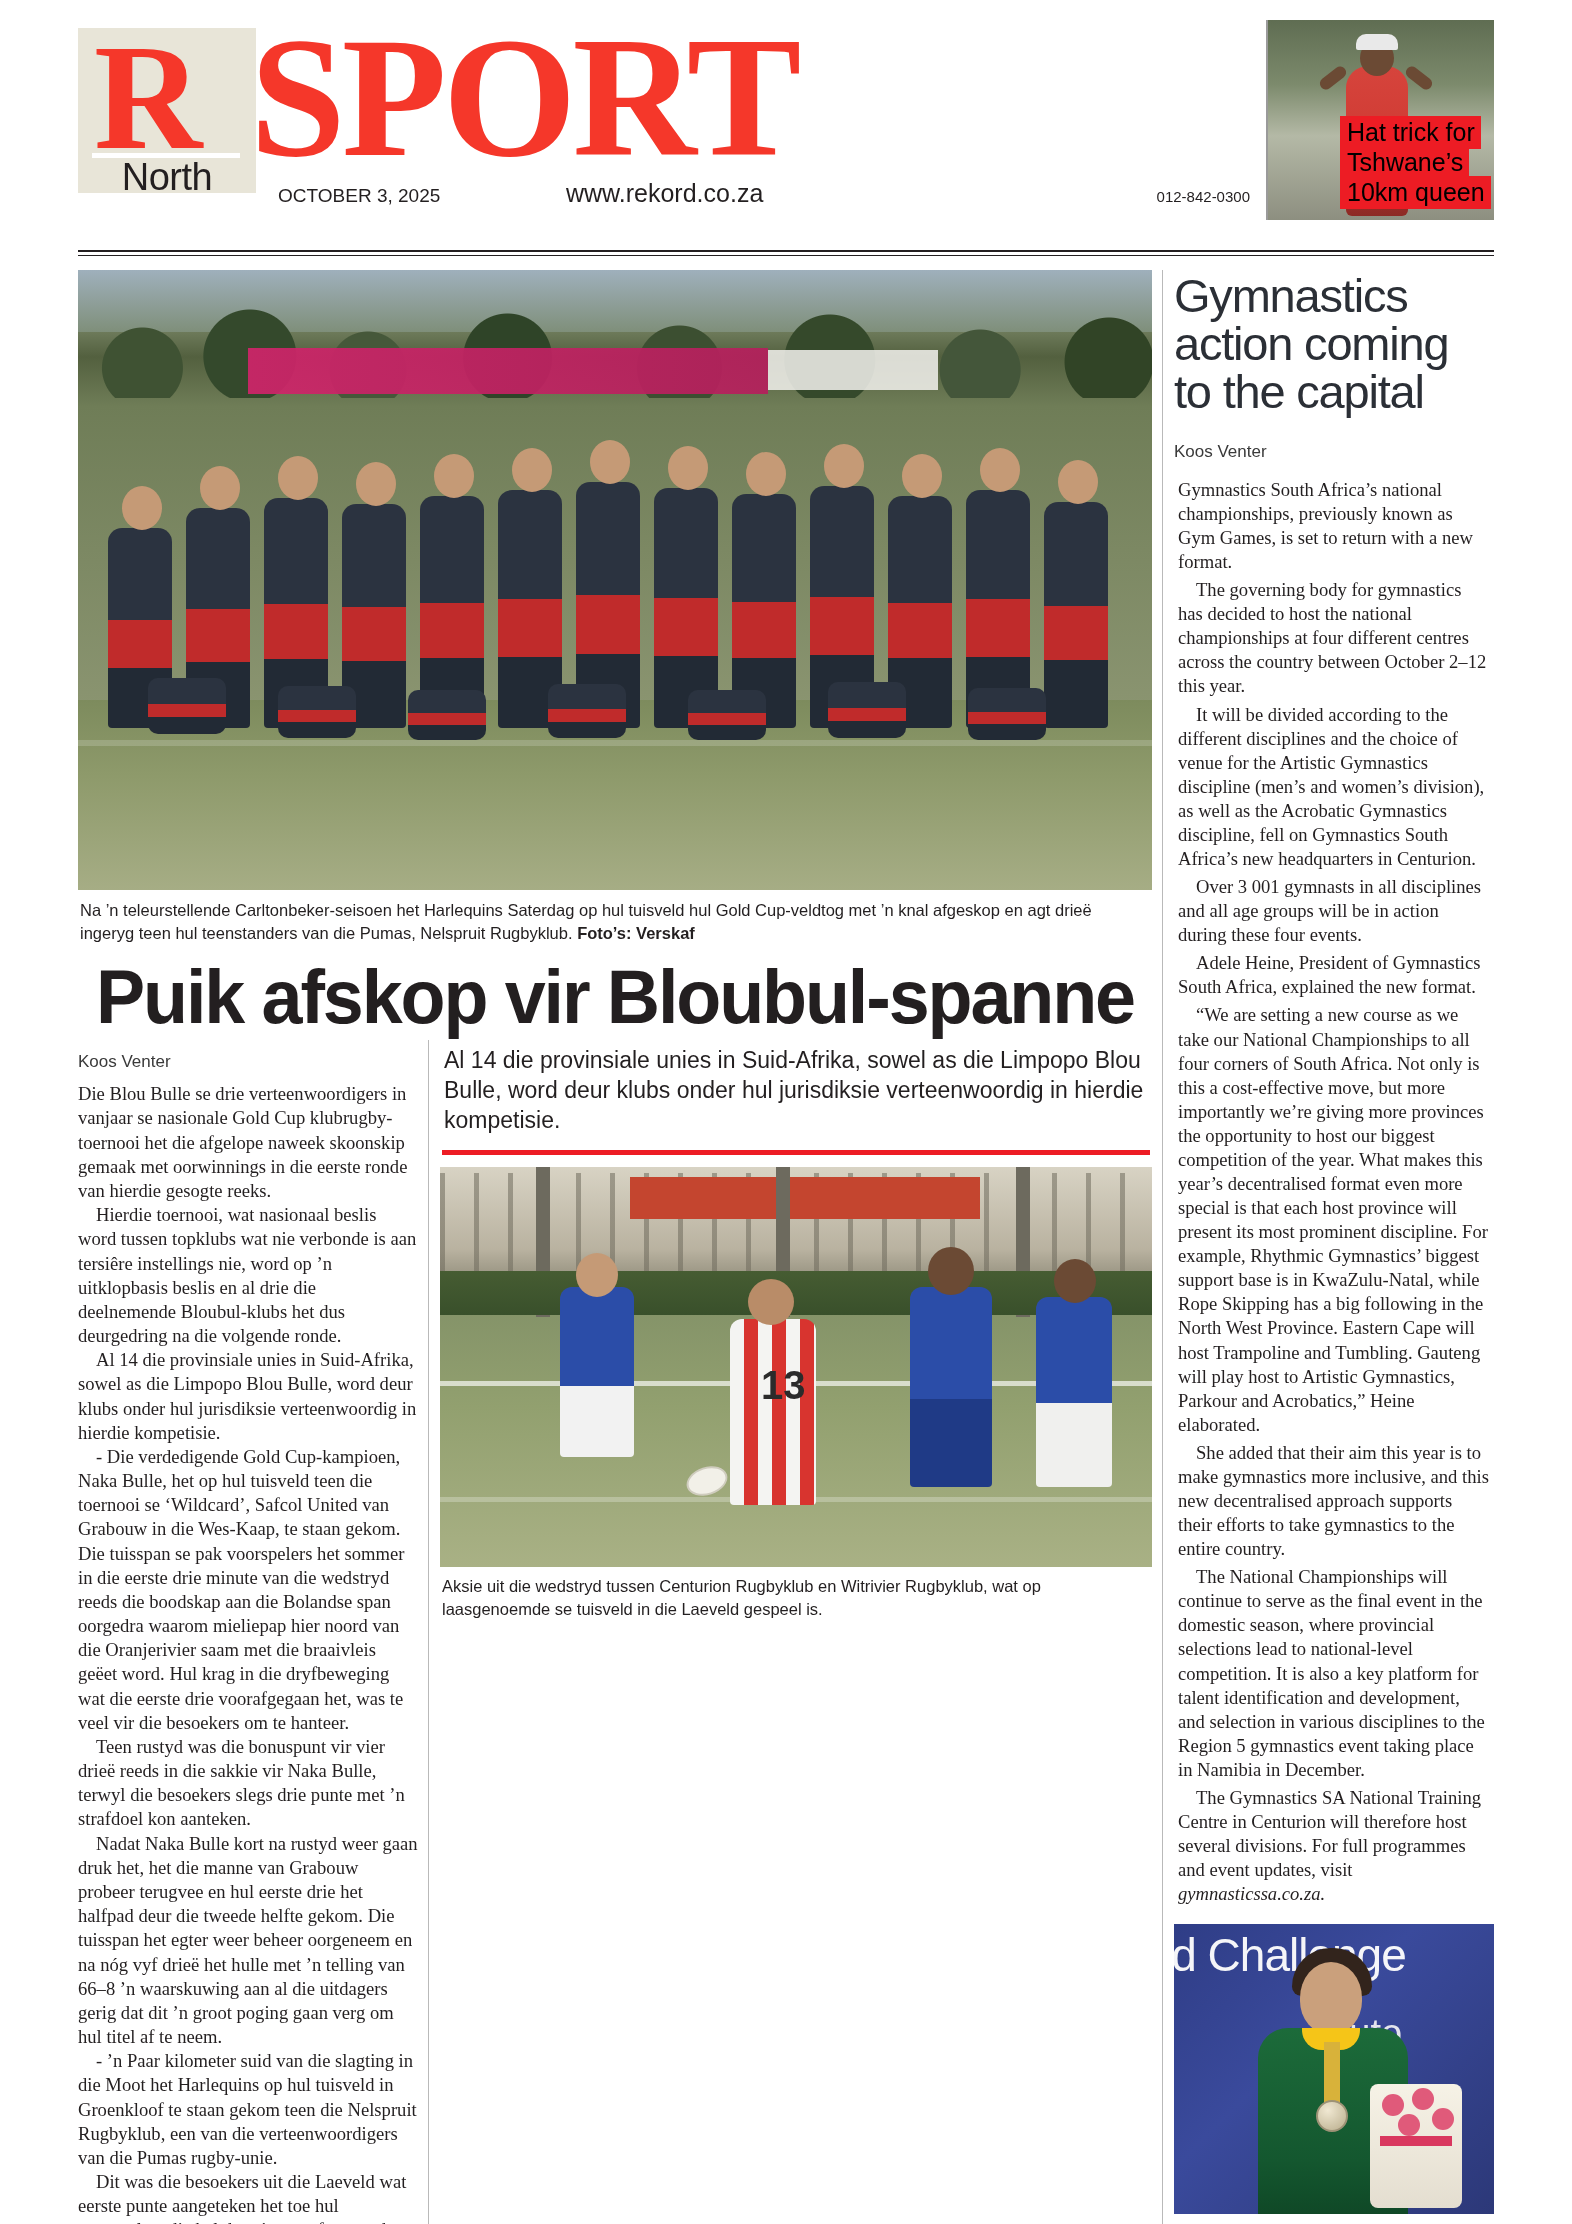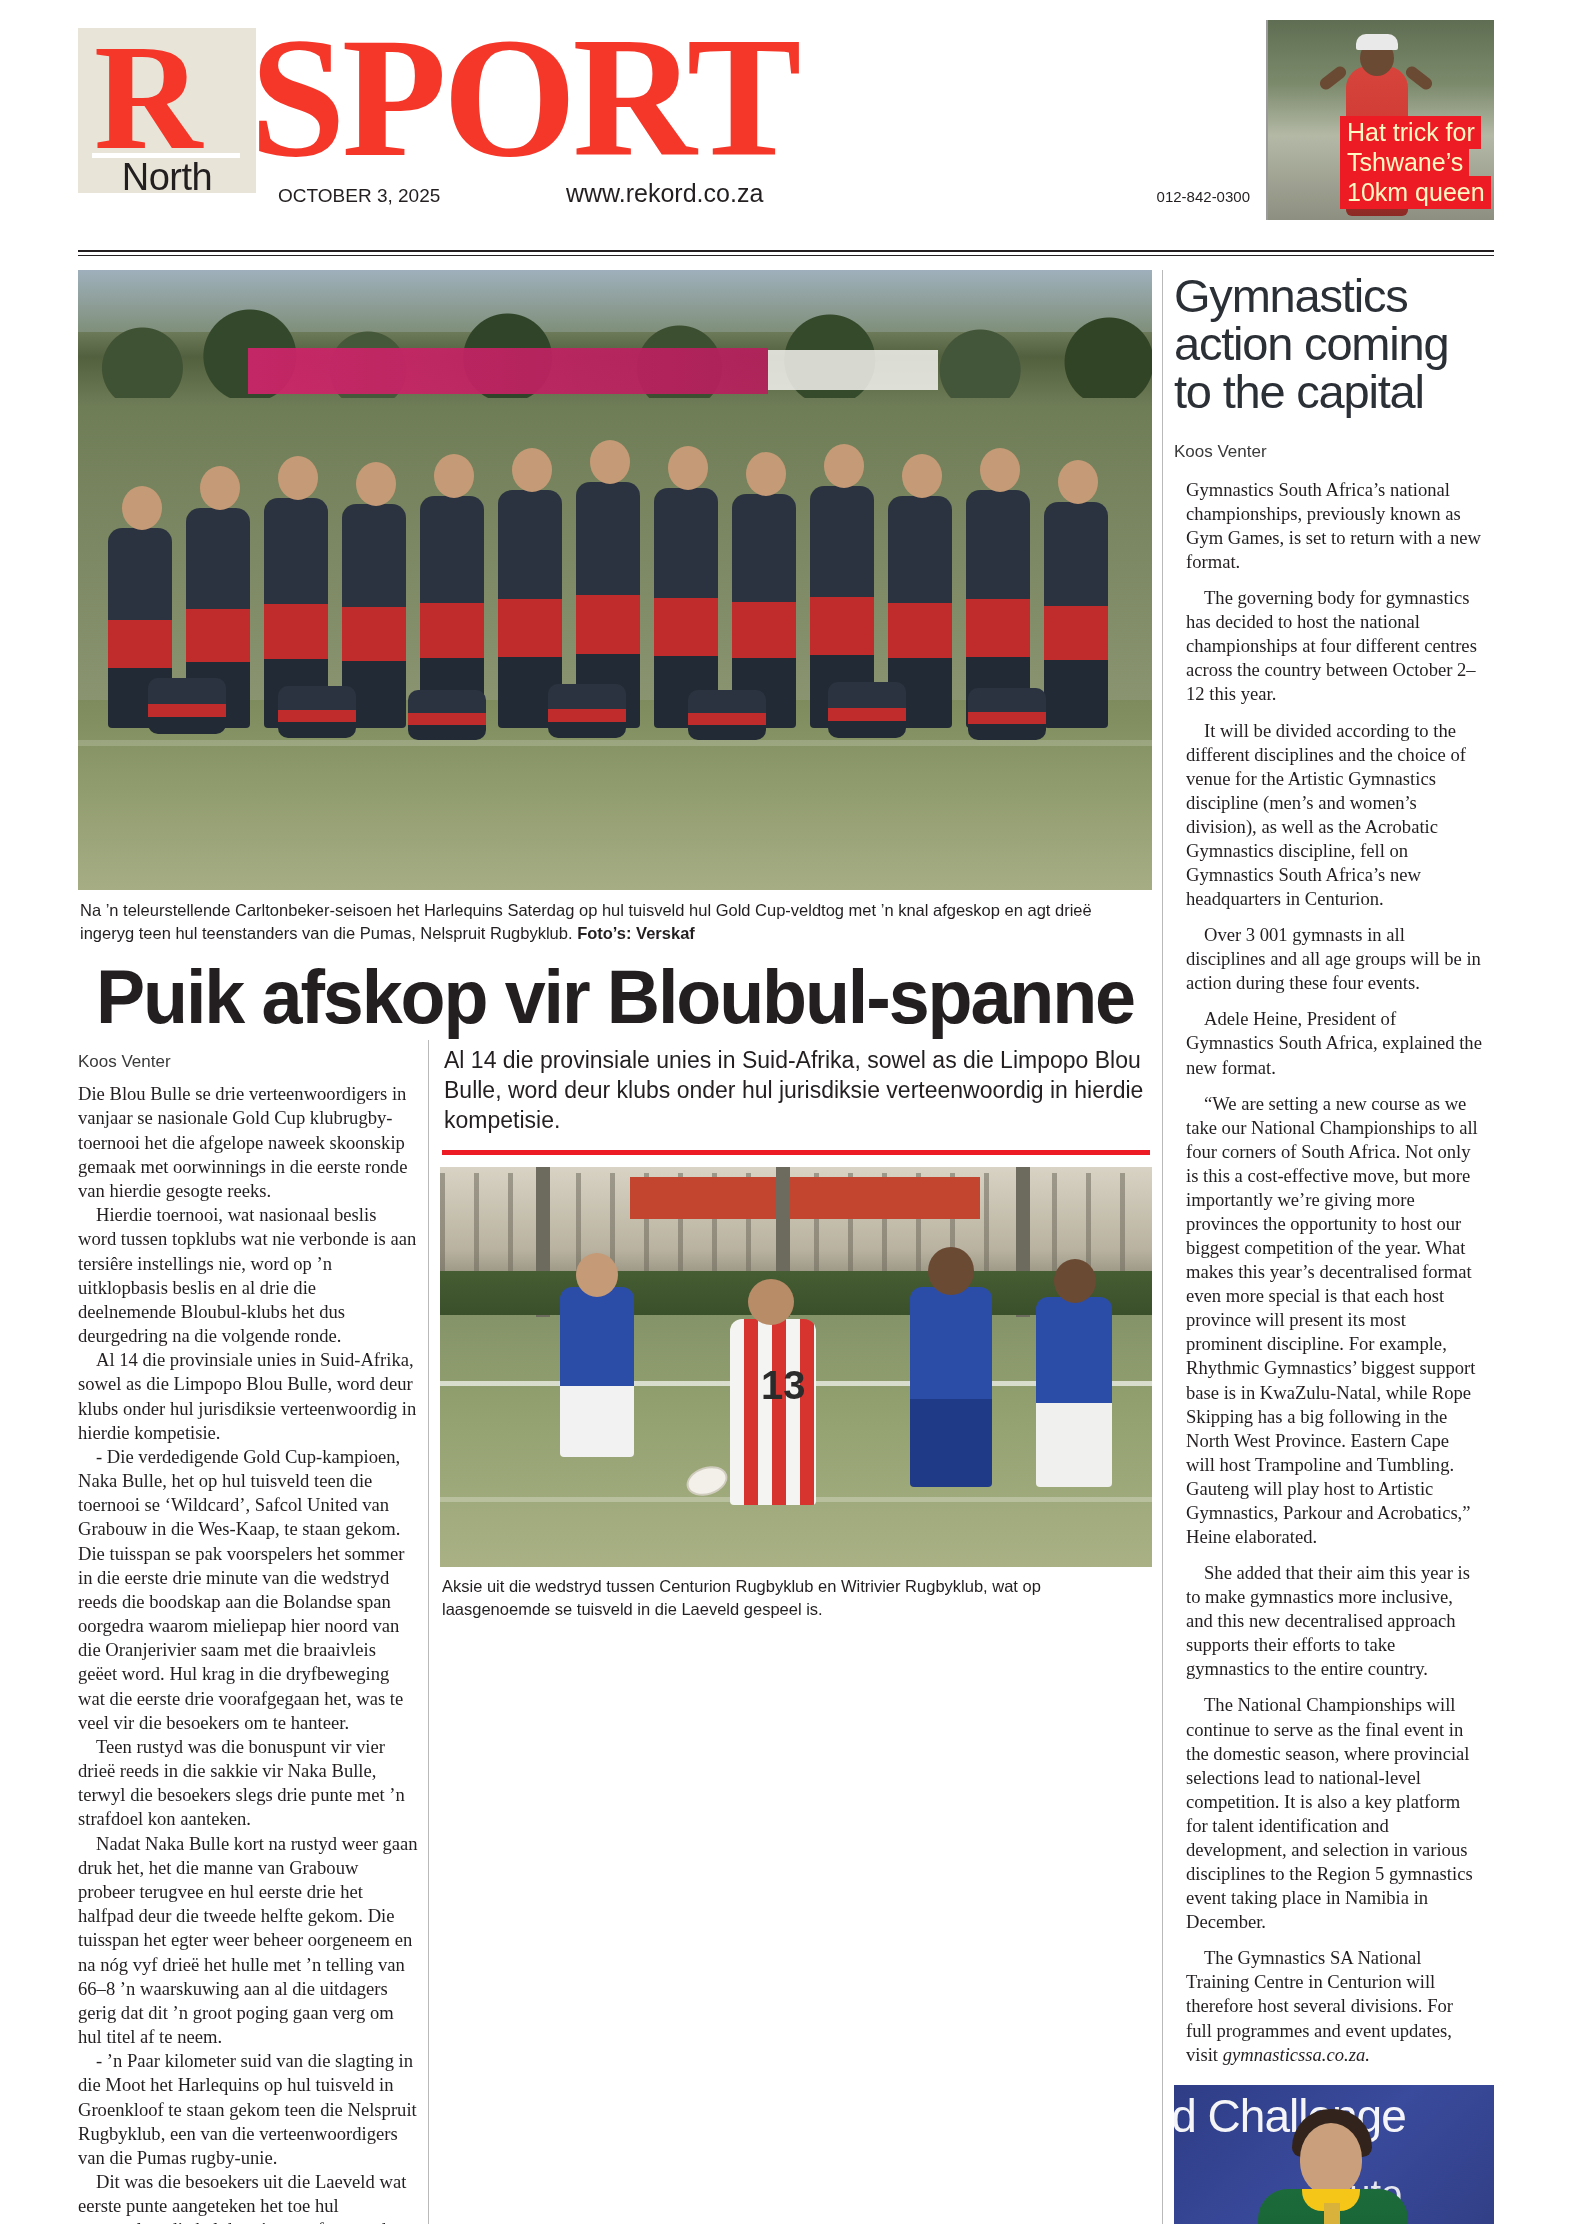--- a/index.html
+++ b/index.html
@@ -81,21 +81,21 @@
     position: absolute; left: 50px; top: 52px; width: 30px; height: 12px;
     background: #6b4a34; transform: rotate(-38deg); border-radius: 6px;
   }
   .runner-arm-r {
     position: absolute; left: 136px; top: 52px; width: 30px; height: 12px;
     background: #6b4a34; transform: rotate(38deg); border-radius: 6px;
   }
   .mh-banner {
     position: absolute; right: 0; top: 118px; z-index: 5;
     font-family: "Liberation Sans", sans-serif;
-    font-size: 25px; line-height: 1.19; color: #fef9c3; font-weight: 400;
+    font-size: 25px; line-height: 1.19; color: #000000; font-weight: 400;
     width: 154px;
   }
   .mh-banner span {
     background: #ed1c24; display: inline; padding: 2px 6px 3px 7px;
     box-decoration-break: clone; -webkit-box-decoration-break: clone;
   }
   .mh-rule {
     margin: 0 78px; height: 2px; background: #231f20;
   }
   .mh-rule-thin { margin: 3px 78px 0; height: 1px; background: #231f20; }
@@ -237,21 +237,21 @@
   .r-headline {
     font-family: "Liberation Sans", sans-serif;
     font-size: 47px; line-height: 1.02; letter-spacing: -1.2px;
     color: #2b2f36; margin: 2px 0 0;
   }
   .r-byline {
     font-family: "Liberation Sans", sans-serif;
     font-size: 17px; color: #3a3a3a; margin: 26px 0 16px;
   }
   .r-body { font-family: "Liberation Serif", serif; font-size: 18.6px; line-height: 1.295; }
-  .r-body p { margin: 12px; text-indent: 18px; }
+  .r-body p { margin: 4px; text-indent: 18px; }
   .r-body p.first { text-indent: 0; }
   .r-body i { font-style: italic; }
 
   .r-photo {
     position: relative; width: 320px; height: 290px; margin-top: 18px; overflow: hidden;
     background: linear-gradient(135deg,#2f3d86 0%, #3a4a9c 40%, #2c3878 100%);
   }
   .r-photo .wordmark {
     position: absolute; left: -12px; top: 4px; width: 344px;
     font-family: "Liberation Sans", sans-serif;

